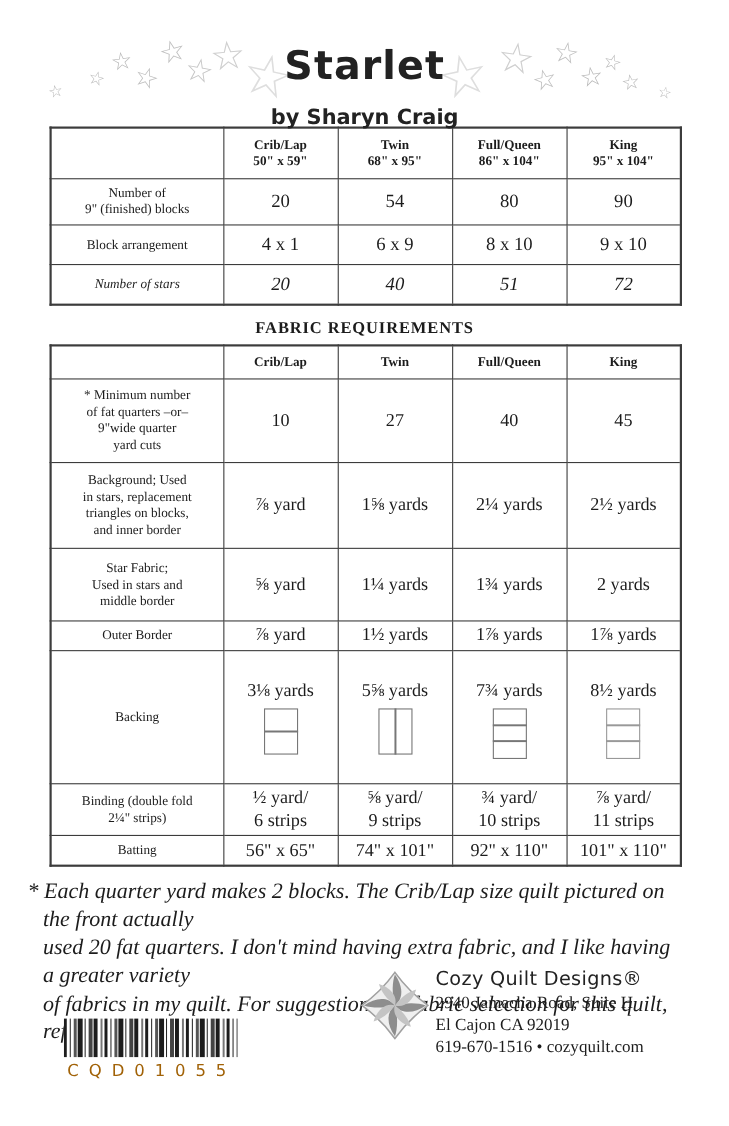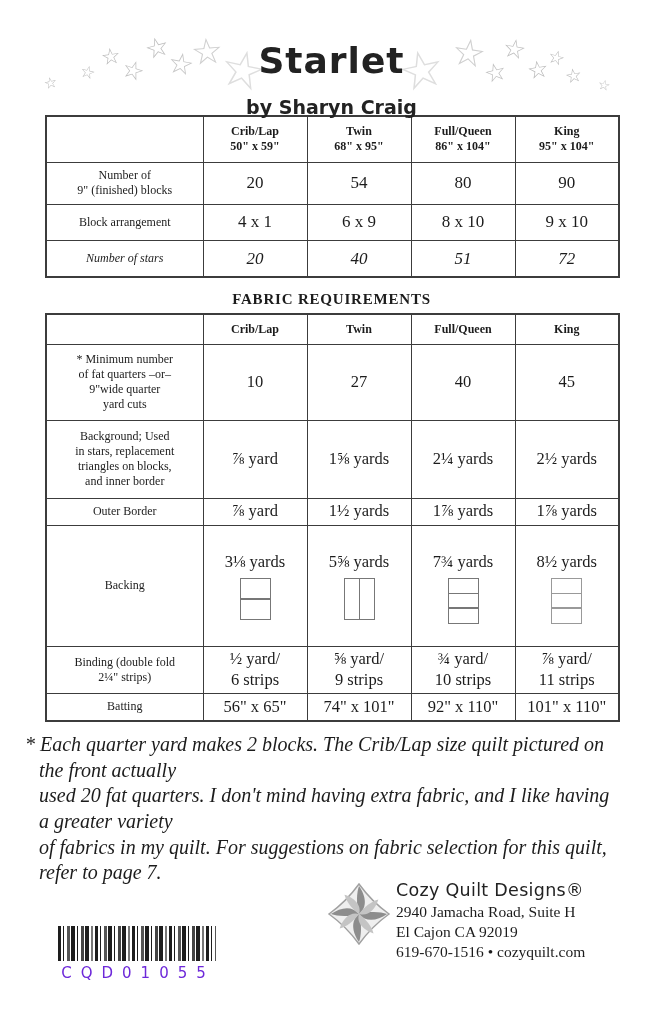--- a/index.html
+++ b/index.html
@@ -138,21 +138,21 @@
       #1d1d1d 27px 31px,#fff 31px 33px,#777 33px 35px,#fff 35px 37px);
     background-size:37px 100%;
     background-repeat:repeat-x;
   }
   .barcode-digits{
     margin-top:3px;
     font-family:"DejaVu Sans", sans-serif;
     font-size:15px;
     letter-spacing:9px;
     text-align:center;
-    color:#6d28d9;
+    color:#a16207;
   }
   .company-block{position:absolute;left:328px;top:8px;width:330px;}
   .logo{position:absolute;left:0;top:2px;}
   .company-lines{margin-left:68px;}
   .company-name{
     font-family:"DejaVu Sans", sans-serif;
     font-size:17.5px;
     letter-spacing:0.3px;
     color:#222;
     margin-bottom:2px;
@@ -257,20 +257,29 @@
     </tr>
     <tr class="fr1">
       <td>Background; Used
 in stars, replacement
 triangles on blocks,
 and inner border</td>
       <td class="val">⅞ yard</td>
       <td class="val">1⅝ yards</td>
       <td class="val">2¼ yards</td>
       <td class="val">2½ yards</td>
+    </tr>
+    <tr class="fr2">
+      <td>Star Fabric;
+Used in stars and
+middle border</td>
+      <td class="val">⅝ yard</td>
+      <td class="val">1¼ yards</td>
+      <td class="val">1¾ yards</td>
+      <td class="val">2 yards</td>
     </tr>
     <tr class="fr3">
       <td>Outer Border</td>
       <td class="val">⅞ yard</td>
       <td class="val">1½ yards</td>
       <td class="val">1⅞ yards</td>
       <td class="val">1⅞ yards</td>
     </tr>
     <tr class="fr4">
       <td>Backing</td>

